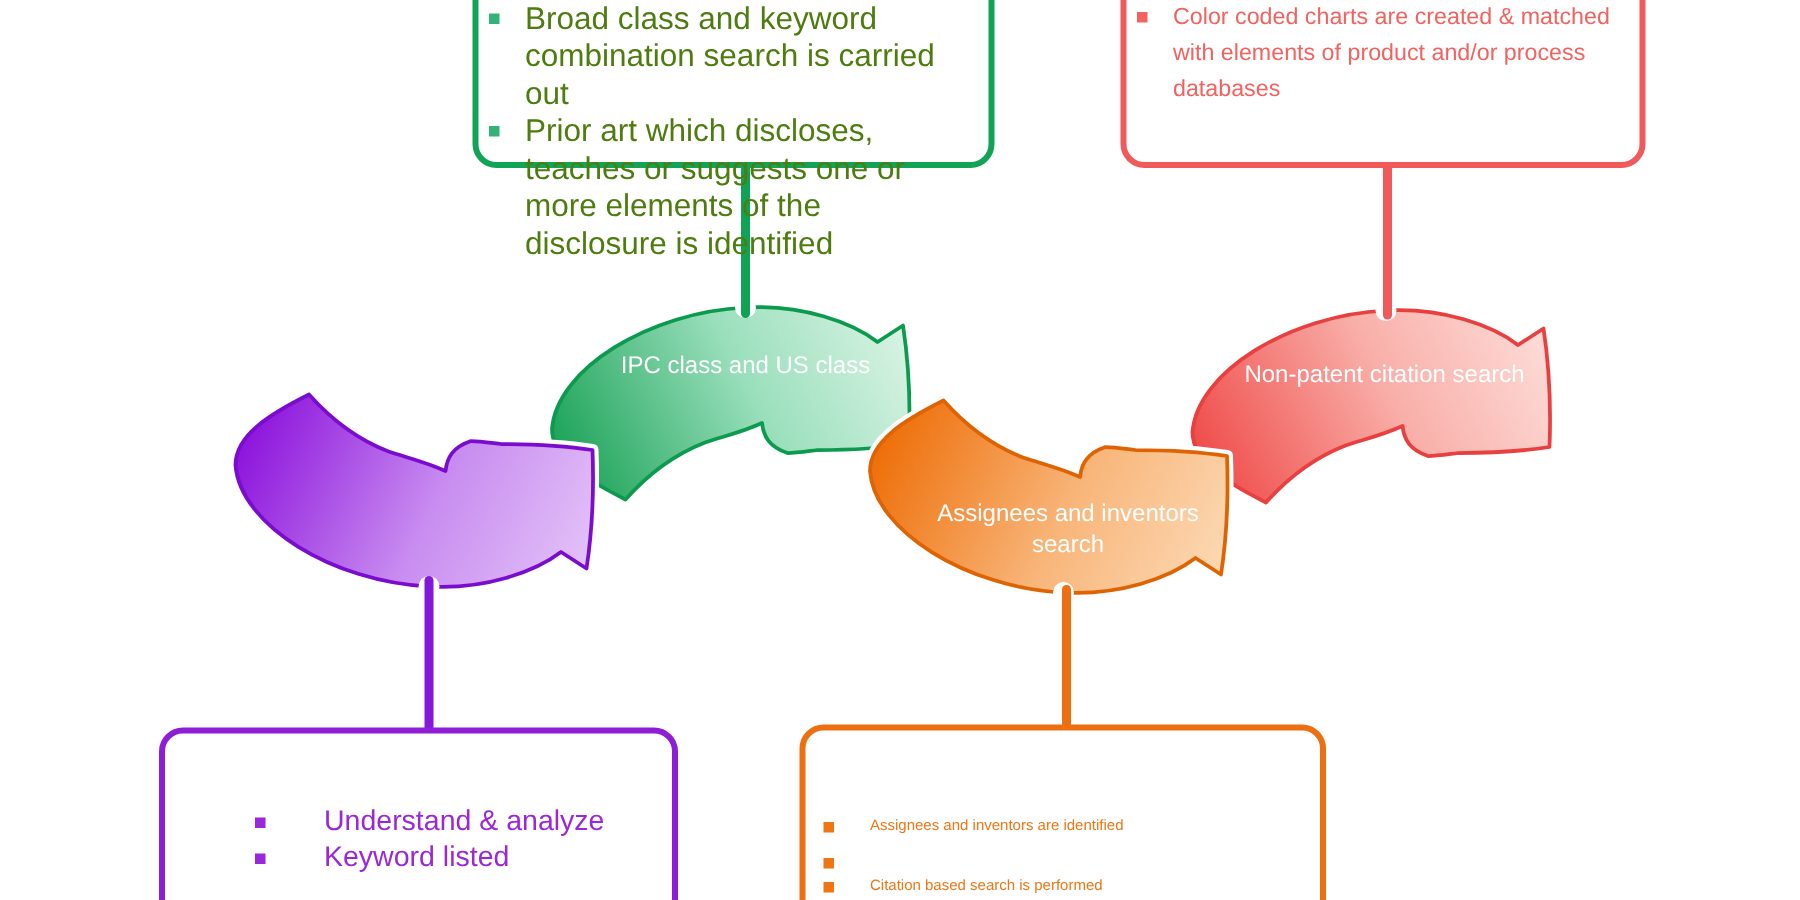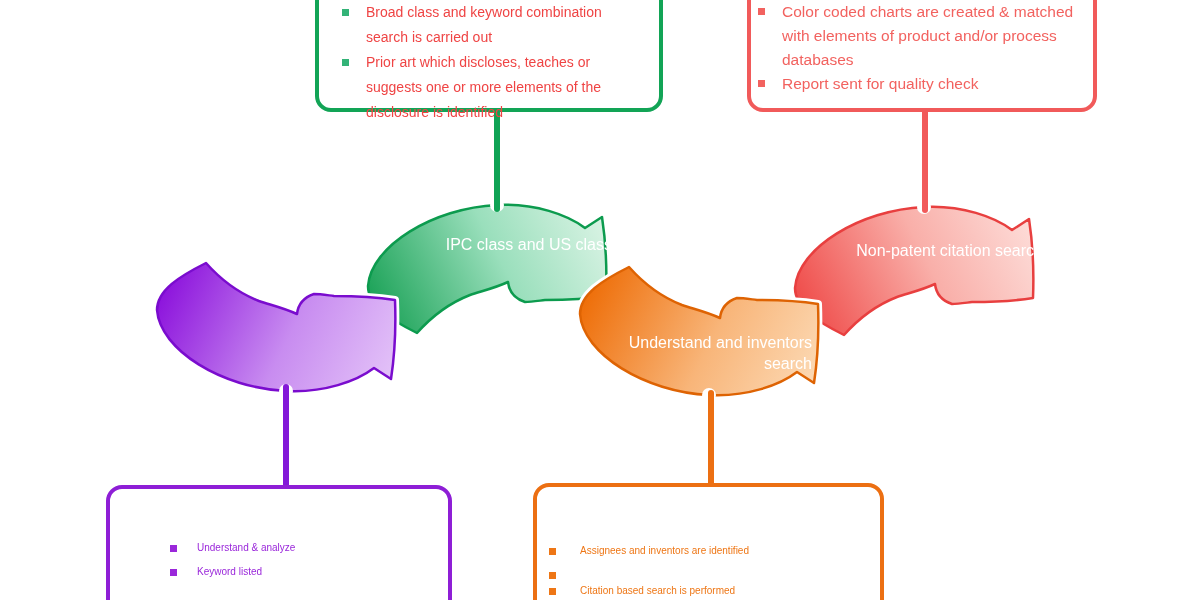--- a/index.html
+++ b/index.html
@@ -8,31 +8,31 @@
 
   
   .box{position:absolute;background:#ffffff;border-radius:16px;box-sizing:border-box;}
   .box .lines{padding-right:14px;}
   .bl{display:flex;align-items:flex-start;}
   .bsq{flex:none;width:7px;height:7px;margin:9px 17px 0 7px;}
   .bsq.hid{visibility:hidden;}
   .btx{flex:1;}
 
   .green-box{left:315px;top:-70px;width:348px;height:182px;border:4px solid #12A456;}
-  .green-box .bl{line-height:25px;font-size:14px;color:#ef4444;margin-left:16px;}
+  .green-box .bl{line-height:25px;font-size:21px;color:#4d7c0f;}
   .green-box .bsq{background:#33B377;}
   .green-box .lines{padding-top:66px;}
 
   .red-box{left:747px;top:-70px;width:350px;height:182px;border:4px solid #F15A5A;}
   .red-box .bl{line-height:24px;font-size:15.5px;color:#F2625F;}
   .red-box .bsq{background:#F2625F;margin-top:8px;}
   .red-box .lines{padding-top:66px;}
 
   .purple-box{left:106px;top:485px;width:346px;height:140px;border:4px solid #8E1ED6;}
-  .purple-box .bl{line-height:24px;font-size:10px;color:#9A27DA;}
+  .purple-box .bl{line-height:24px;font-size:19px;color:#9A27DA;gap:19px;}
   .purple-box .bsq{background:#9A27DA;margin-left:60px;margin-right:20px;}
   .purple-box .lines{padding-top:47px;}
 
   .orange-box{left:533px;top:483px;width:351px;height:142px;border:4px solid #EC6F12;}
   .orange-box .bl{line-height:24px;font-size:10px;color:#EE7615;}
   .orange-box .bsq{background:#EE7615;margin-left:12px;margin-right:24px;}
   .orange-box .lines{padding-top:52px;}
 
   
   .conn{position:absolute;width:6px;}
@@ -44,21 +44,21 @@
   #conn-orange{left:708px;top:390px;height:99px;background:#EC6F12;}
 
   
   .arrow-svg{position:absolute;overflow:visible;}
   #arrow-green{left:363px;top:198px;}
   #arrow-red{left:790px;top:200px;}
   #arrow-purple{left:152px;top:258px;}
   #arrow-orange{left:574px;top:262px;}
 
   .alabel{position:absolute;transform:translate(-50%,-50%);color:#ffffff;font-size:16px;
-          text-align:right;line-height:21px;white-space:normal;}
+          text-align:center;line-height:21px;white-space:normal;}
   #lbl-green{left:497px;top:244px;width:230px;}
   #lbl-red{left:923px;top:250px;width:240px;}
   #lbl-purple{left:287px;top:352px;width:160px;}
   #lbl-orange{left:712px;top:353px;width:200px;}
 </style>
 </head>
 <body>
 
 <div id="canvas">
 
@@ -118,21 +118,21 @@
     </g>
   </svg>
 
   <div id="conn-green" class="conn down-cap"></div>
   <div id="conn-red" class="conn down-cap"></div>
   <div id="conn-purple" class="conn up-cap"></div>
   <div id="conn-orange" class="conn up-cap"></div>
 
   <div id="lbl-green" class="alabel">IPC class and US class</div>
   <div id="lbl-red" class="alabel">Non-patent citation search</div>
-  <div id="lbl-orange" class="alabel">Understand and inventors search</div>
+  <div id="lbl-orange" class="alabel">Assignees and inventors search</div>
 
   <div class="box green-box">
     <div class="lines">
         <div class="bl">
           <span class="bsq"></span>
           <span class="btx">Broad class and keyword combination search is carried out</span>
         </div>
         <div class="bl">
           <span class="bsq"></span>
           <span class="btx">Prior art which discloses, teaches or suggests one or more elements of the disclosure is identified</span>
@@ -142,24 +142,20 @@
 
   <div class="box red-box">
     <div class="lines">
         <div class="bl">
           <span class="bsq"></span>
           <span class="btx">Color coded charts are created &amp; matched with elements of product and/or process</span>
         </div>
         <div class="bl">
           <span class="bsq hid"></span>
           <span class="btx">databases</span>
-        </div>
-        <div class="bl">
-          <span class="bsq"></span>
-          <span class="btx">Report sent for quality check</span>
         </div>
       </div>
   </div>
 
   <div class="box purple-box">
     <div class="lines">
         <div class="bl">
           <span class="bsq"></span>
           <span class="btx">Understand &amp; analyze</span>
         </div>

